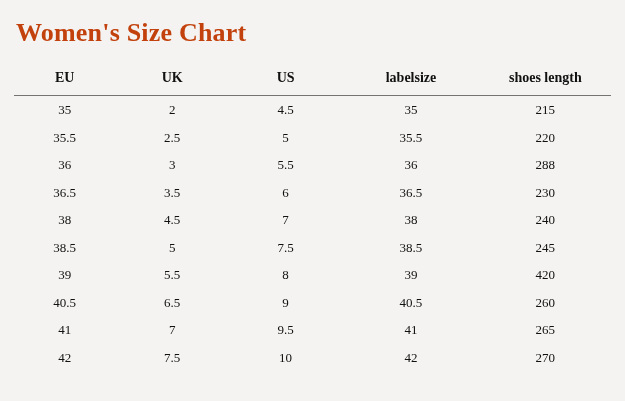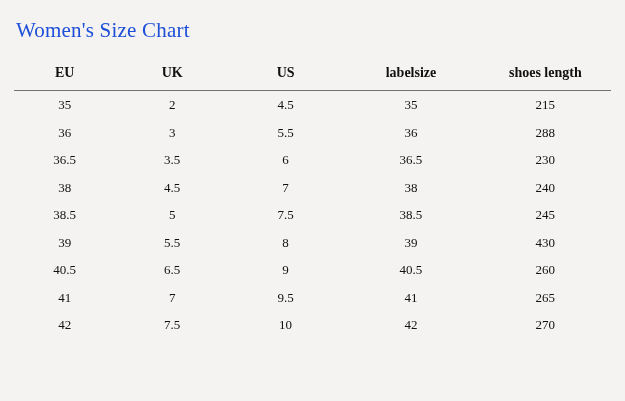--- a/index.html
+++ b/index.html
@@ -16,25 +16,25 @@
   }
   .page {
     position: relative;
     width: 625px;
     height: 401px;
     box-sizing: border-box;
     padding: 18px 14px 0 14px;
   }
   .chart-title {
     font-family: "Liberation Serif", serif;
-    font-weight: normal;
-    font-size: 21px;
+    font-weight: bold;
+    font-size: 26px;
     letter-spacing: 0.2px;
     margin: 0 0 16px 2px;
-    color: #1d4ed8;
+    color: #c2410c;
   }
   table.size-table {
     width: 597px;
     margin: 0 auto;
     border-collapse: collapse;
     table-layout: fixed;
   }
   table.size-table th,
   table.size-table td {
     text-align: center;
@@ -87,20 +87,27 @@
     </thead>
     <tbody>
       <tr>
         <td>35</td>
         <td>2</td>
         <td>4.5</td>
         <td>35</td>
         <td>215</td>
       </tr>
       <tr>
+        <td>35.5</td>
+        <td>2.5</td>
+        <td>5</td>
+        <td>35.5</td>
+        <td>220</td>
+      </tr>
+      <tr>
         <td>36</td>
         <td>3</td>
         <td>5.5</td>
         <td>36</td>
         <td>288</td>
       </tr>
       <tr>
         <td>36.5</td>
         <td>3.5</td>
         <td>6</td>
@@ -119,21 +126,21 @@
         <td>5</td>
         <td>7.5</td>
         <td>38.5</td>
         <td>245</td>
       </tr>
       <tr>
         <td>39</td>
         <td>5.5</td>
         <td>8</td>
         <td>39</td>
-        <td>430</td>
+        <td>420</td>
       </tr>
       <tr>
         <td>40.5</td>
         <td>6.5</td>
         <td>9</td>
         <td>40.5</td>
         <td>260</td>
       </tr>
       <tr>
         <td>41</td>

